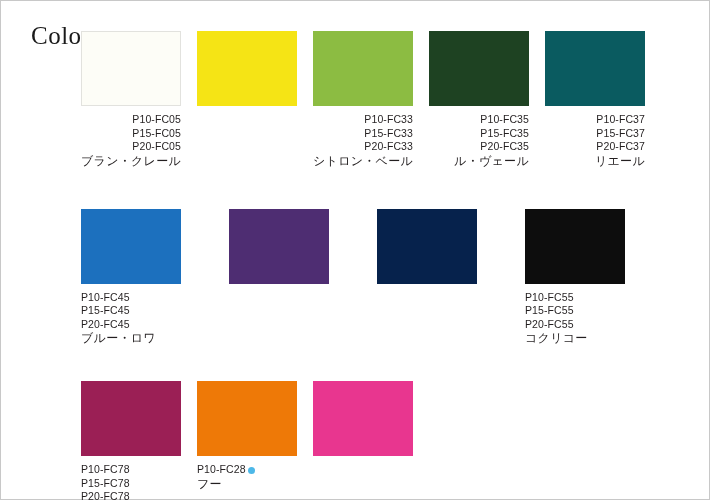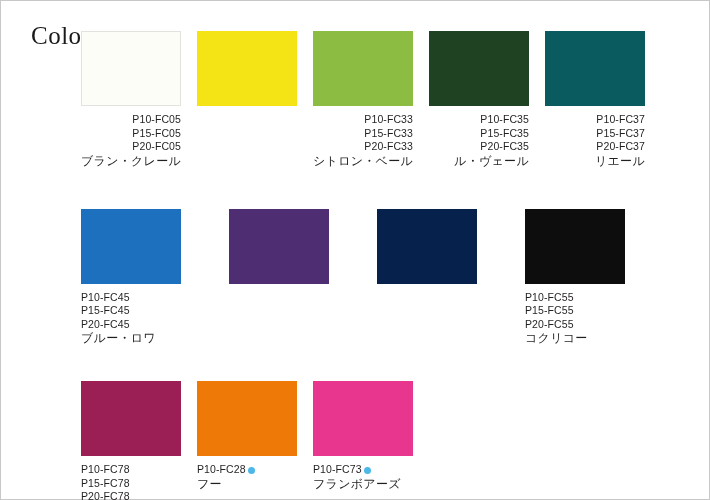--- a/index.html
+++ b/index.html
@@ -192,21 +192,17 @@
         </div>
         <div class="swatch-cell">
           <div class="chip" title="#ee7907" style="background: rgb(238, 121, 7);"></div>
           <div class="codes">
             <span class="code-line">P10-FC28<span class="dot" style="background: rgb(77, 184, 232);"></span></span>
             <span class="name-jp">フー</span>
           </div>
         </div>
         <div class="swatch-cell">
           <div class="chip" title="#e8368f" style="background: rgb(232, 54, 143);"></div>
-          <div class="codes">
-            <span class="code-line">P10-FC73<span class="dot" style="background: rgb(77, 184, 232);"></span></span>
-            <span class="name-jp">フランボアーズ</span>
-          </div>
         </div>
       </div>
     </div>
 
 </div>
 
 </body></html>

